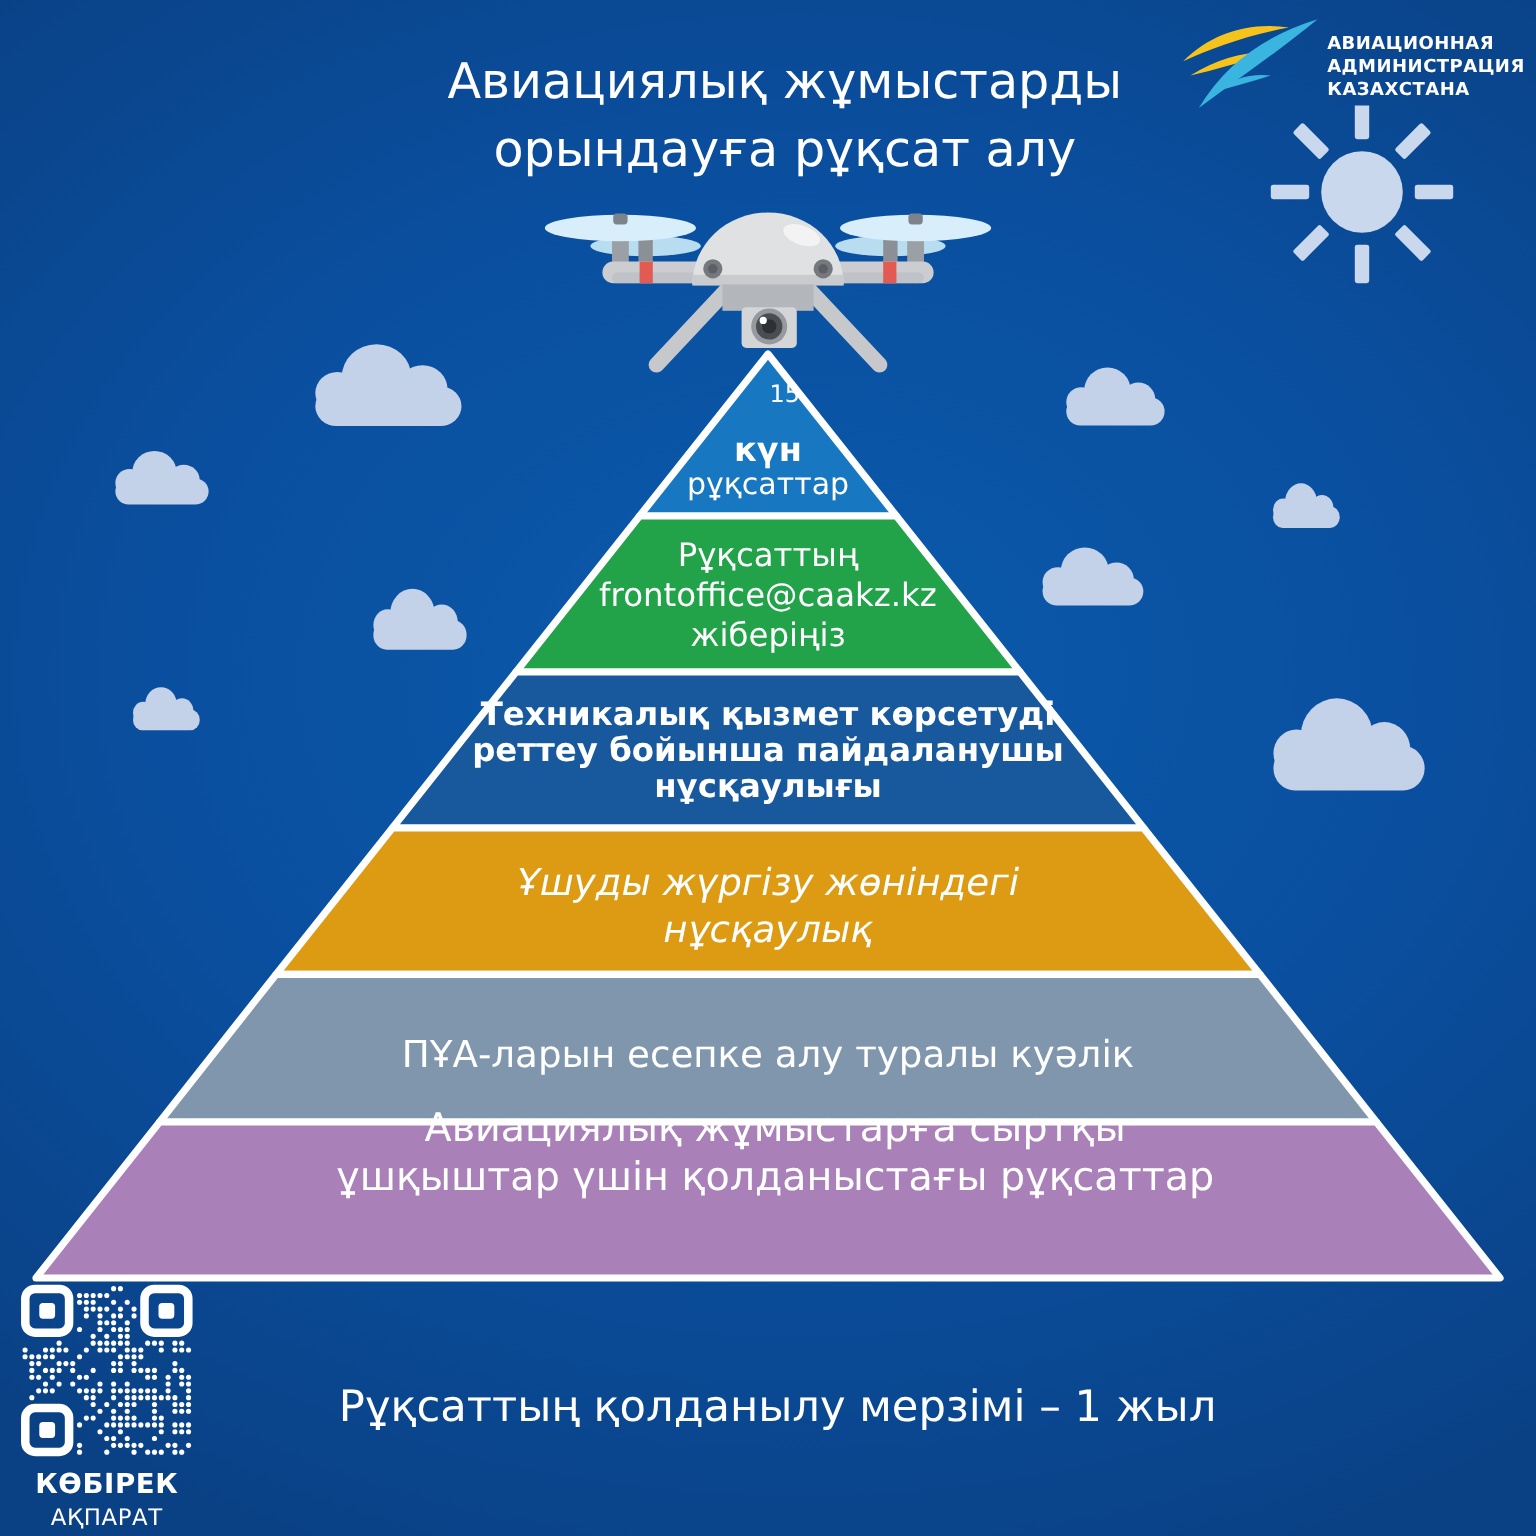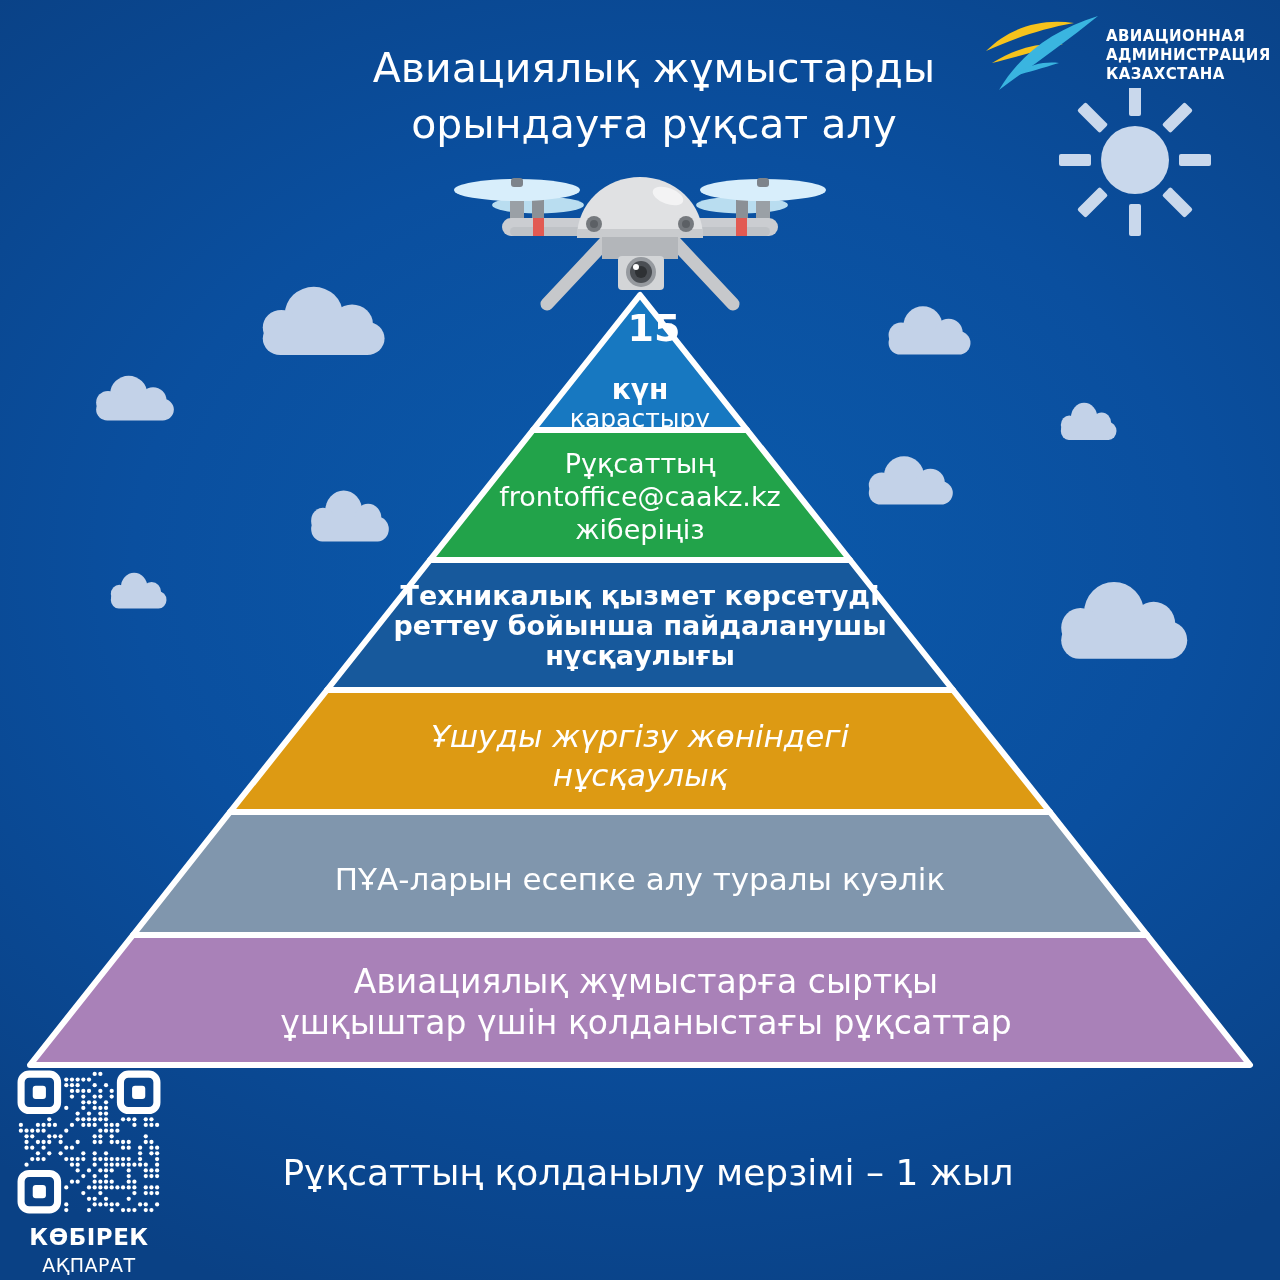--- a/index.html
+++ b/index.html
@@ -16,28 +16,28 @@
   .logo-wing{width:122px;height:80px;flex:0 0 auto;}
   .logo-text{margin-top:13px;font-size:15px;font-weight:700;line-height:19px;letter-spacing:.4px;}
   
   .sun{left:1058px;top:88px;width:160px;height:152px;}
   
   .drone{left:450px;top:163px;width:380px;height:150px;}
   
   .pyr{left:0;top:0;width:1280px;height:1280px;}
   .lvl{position:absolute;left:0;right:0;text-align:center;color:#fff;}
   .lvl1{top:312px;}
-  .l1-num{font-size:38px;font-weight:700;line-height:32px;padding-left:28px;}
-  .l1-kun{font-size:28px;font-weight:700;line-height:30px;margin-top:31px;}
+  .l1-num{font-size:20px;font-weight:400;line-height:32px;padding-left:28px;}
+  .l1-kun{font-size:28px;font-weight:700;line-height:30px;margin-top:16px;}
   .l1-sub{font-size:25px;line-height:28px;}
   .lvl2{top:447px;font-size:27px;line-height:33px;}
   .lvl3{top:581px;font-size:27px;line-height:30px;font-weight:bold;}
   .lvl4{top:717px;font-size:31px;line-height:39px;font-style:italic;}
   .lvl5{top:861px;font-size:31px;line-height:36px;}
-  .lvl6{top:961px;font-size:33px;line-height:41px;margin-left:12px;}
+  .lvl6{top:919px;font-size:33px;line-height:41px;margin-left:12px;}
   
   .footer{left:0;right:24px;top:1152px;text-align:center;font-size:36px;font-weight:400;padding-left:40px;}
   
   .qrbox{left:15px;top:1068px;width:148px;text-align:center;}
   .qr-svg{width:148px;height:148px;display:block;}
   .qr-l1{margin-top:8px;font-size:23px;font-weight:600;letter-spacing:.5px;}
   .qr-l2{margin-top:4px;font-size:19px;font-weight:400;letter-spacing:.5px;}
 </style>
 </head>
 <body>
@@ -142,21 +142,21 @@
       <polygon points="430,560 850,560 953,690 327,690" fill="#17599c"></polygon>
       <polygon points="327,690 953,690 1050,812 230,812" fill="#dd9a13"></polygon>
       <polygon points="230,812 1050,812 1147,935 133,935" fill="#8096ad"></polygon>
       <polygon points="133,935 1147,935 1250,1065 30,1065" fill="#a981b8"></polygon>
     </g>
   </svg>
 
   <div class="lvl lvl1">
     <div class="l1-num">15</div>
     <div class="l1-kun">күн</div>
-    <div class="l1-sub">қарастыру</div>
+    <div class="l1-sub">рұқсаттар</div>
   </div>
   <div class="lvl lvl2">
     <div>Рұқсаттың</div>
     <div>frontoffice@caakz.kz</div>
     <div>жіберіңіз</div>
   </div>
   <div class="lvl lvl3">
     <div>Техникалық қызмет көрсетуді</div>
     <div>реттеу бойынша пайдаланушы</div>
     <div>нұсқаулығы</div>

